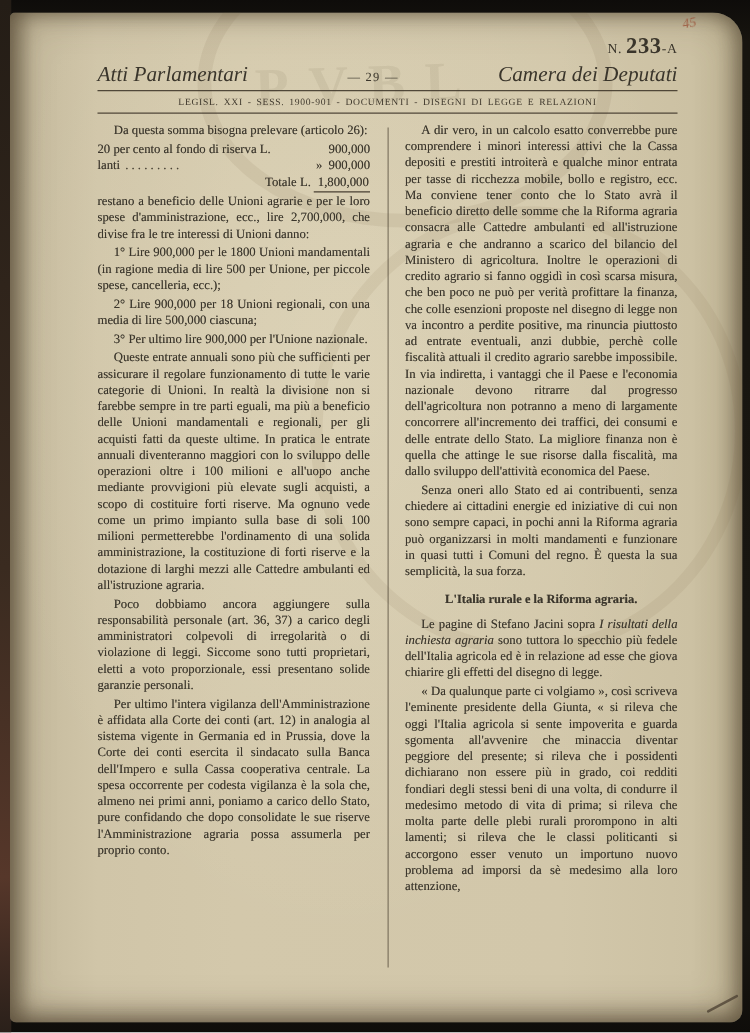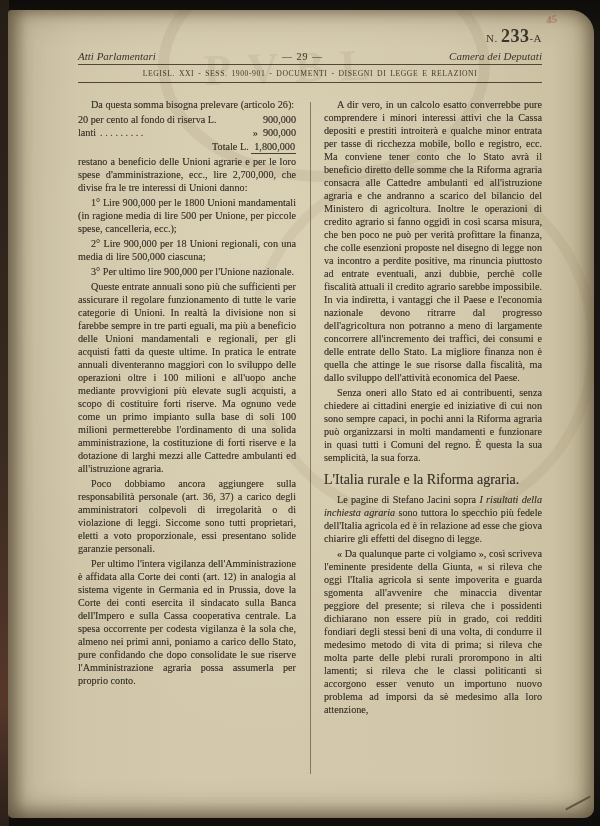--- a/index.html
+++ b/index.html
@@ -22,42 +22,42 @@
   .wm2{left:240px;top:155px;width:330px;height:340px;border:10px solid rgba(118,102,70,0.09);}
   .wm-letters{position:absolute;left:196px;top:32px;font-size:44px;font-weight:bold;
     letter-spacing:16px;color:rgba(112,96,64,0.10);transform:rotate(-2deg);}
   .corner-note{position:absolute;left:538px;top:3px;font-size:11px;font-style:italic;
     color:rgba(155,84,58,0.85);transform:rotate(-10deg);filter:blur(0.3px);}
   .header{position:absolute;left:70px;top:16px;width:464px;}
   .docnum{text-align:right;font-size:11px;letter-spacing:0.5px;margin-bottom:3px;}
   .docnum b{font-size:18px;}
   .masthead{display:flex;justify-content:space-between;align-items:baseline;
     border-bottom:1.6px solid rgba(56,48,36,0.85);padding-bottom:2px;}
-  .masthead .it{font-style:italic;font-size:11px;}
+  .masthead .it{font-style:italic;font-size:17px;}
   .masthead .pg{font-size:10px;letter-spacing:1px;}
   .subheader{text-align:center;font-size:7.7px;letter-spacing:0.55px;
     padding:3.5px 0 4px 0;border-bottom:1.6px solid rgba(56,48,36,0.85);
     color:#40392d;word-spacing:1.5px;}
   .columns{position:absolute;left:70px;top:88px;width:464px;display:flex;gap:28px;}
   .coldiv{position:absolute;left:302px;top:92px;width:1px;height:672px;
     background:rgba(62,53,38,0.55);}
   .col{width:223px;font-size:10.2px;line-height:13px;text-align:justify;
     color:#3b362c;text-shadow:0 0 0.5px rgba(59,54,44,0.55);}
   .p{margin:0 0 2px 0;}
   .indent{text-indent:13px;}
   .ledger{margin:1px 0 2px 0;}
   .lrow{display:flex;align-items:baseline;}
   .lrow .lbl{white-space:pre-wrap;}
   .lrow .sp{flex:1;}
   .lrow.idem .lbl{text-indent:13px;}
   .leader{flex:1;overflow:hidden;white-space:nowrap;padding:0 4px;color:#4a4436;}
   .total-row{text-align:right;margin-top:1px;}
   .total-amt{border-bottom:1.2px solid rgba(56,48,36,0.9);padding:0 1px 1px 3px;}
-  .center-head{font-weight:normal;text-align:left;text-indent:0;
-    margin:9px 0 7px 0;font-size:14px;}
+  .center-head{font-weight:bold;text-align:center;text-indent:0;
+    margin:9px 0 7px 0;font-size:10px;}
   .ital{font-style:italic;}
   .scratch{position:absolute;left:556px;top:792px;width:28px;height:2px;
     background:rgba(74,62,48,0.75);transform:rotate(-28deg);border-radius:2px;}
 </style>
 </head>
 <body>
 
 <div class="backdrop">
   <div class="paper">
 

